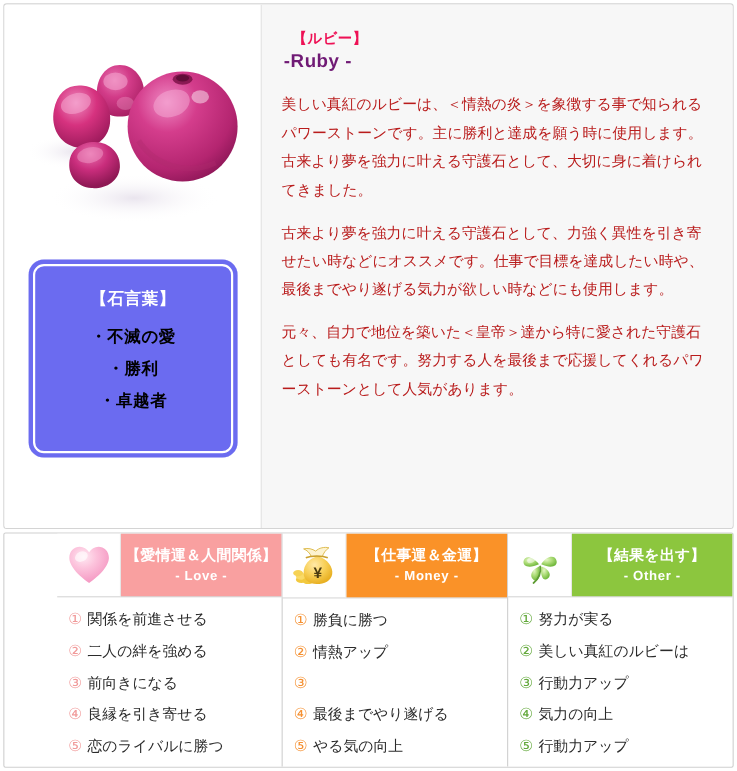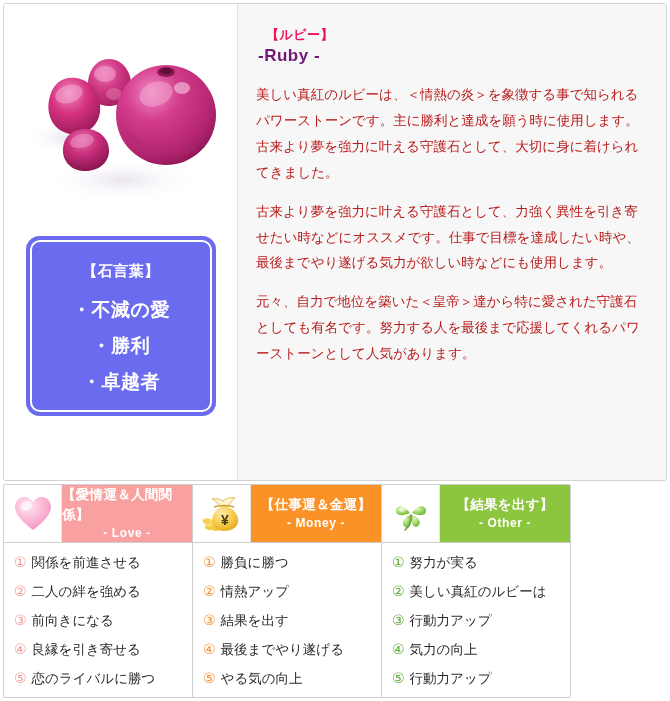--- a/index.html
+++ b/index.html
@@ -19,32 +19,32 @@
 
   
   .stonebox{position:absolute;left:22px;top:232px;width:190px;height:180px;
             background:#6b6bf0;border-radius:14px;box-sizing:border-box;
             box-shadow:inset 0 0 0 4px #6b6bf0, inset 0 0 0 6px #ffffff;
             display:flex;flex-direction:column;align-items:center;
             justify-content:flex-start;padding-top:26px;}
   .stonebox .sb-title{color:#fff;font-size:15px;font-weight:bold;letter-spacing:.5px;}
   .stonebox .sb-list{margin-top:16px;display:flex;flex-direction:column;
                      align-items:center;gap:10px;}
-  .stonebox .sb-item{color:#ffffff;font-size:19px;font-weight:bold;letter-spacing:.5px;}
+  .stonebox .sb-item{color:#000000;font-size:15px;font-weight:bold;letter-spacing:.5px;}
 
   
   .text-pane{flex:1;background:#f7f7f7;padding:22px 22px 0 18px;box-sizing:border-box;}
   .gem-title-jp{color:#ee1155;font-size:13px;font-weight:bold;margin:0 0 2px 10px;letter-spacing:.5px;}
   .gem-title-en{color:#701a75;font-size:17px;font-weight:bold;margin:0 0 16px 2px;letter-spacing:.5px;}
   .para{color:#b91c1c;font-size:13.5px;line-height:1.92;margin:0 0 13px 0;}
 
   
-  .table{position:absolute;left:3px;top:484px;width:568px;height:214px;
+  .table{position:absolute;left:3px;top:484px;width:664px;height:214px;
          border:1px solid #cfcfcf;border-radius:2px;box-sizing:border-box;
-         background:#fff;display:flex;overflow:hidden;}
+         background:#fff;display:flex;overflow:hidden;padding-left:48px;}
   .col{flex:1 1 0;display:flex;flex-direction:column;min-width:0;box-sizing:border-box;}
   .col + .col{border-left:1px solid #cfcfcf;}
 
   .col-head{height:64px;display:flex;align-items:stretch;box-sizing:border-box;
             border-bottom:1px solid #cfcfcf;}
   .head-icon{width:58px;flex:0 0 58px;background:#fff;display:flex;
              align-items:center;justify-content:center;border-right:1px solid #e6e6e6;
              box-sizing:border-box;}
   .head-icon svg{display:block;}
   .head-label{flex:1;display:flex;flex-direction:column;align-items:center;
@@ -220,21 +220,20 @@
         <div class="li">
           <span class="num" style="color:#f59031">①</span>
           <span class="txt">勝負に勝つ</span>
         </div>
         <div class="li">
           <span class="num" style="color:#f59031">②</span>
           <span class="txt">情熱アップ</span>
         </div>
         <div class="li">
           <span class="num" style="color:#f59031">③</span>
-          <span class="txt">結果を出す</span>
         </div>
         <div class="li">
           <span class="num" style="color:#f59031">④</span>
           <span class="txt">最後までやり遂げる</span>
         </div>
         <div class="li">
           <span class="num" style="color:#f59031">⑤</span>
           <span class="txt">やる気の向上</span>
         </div>
       </div>

